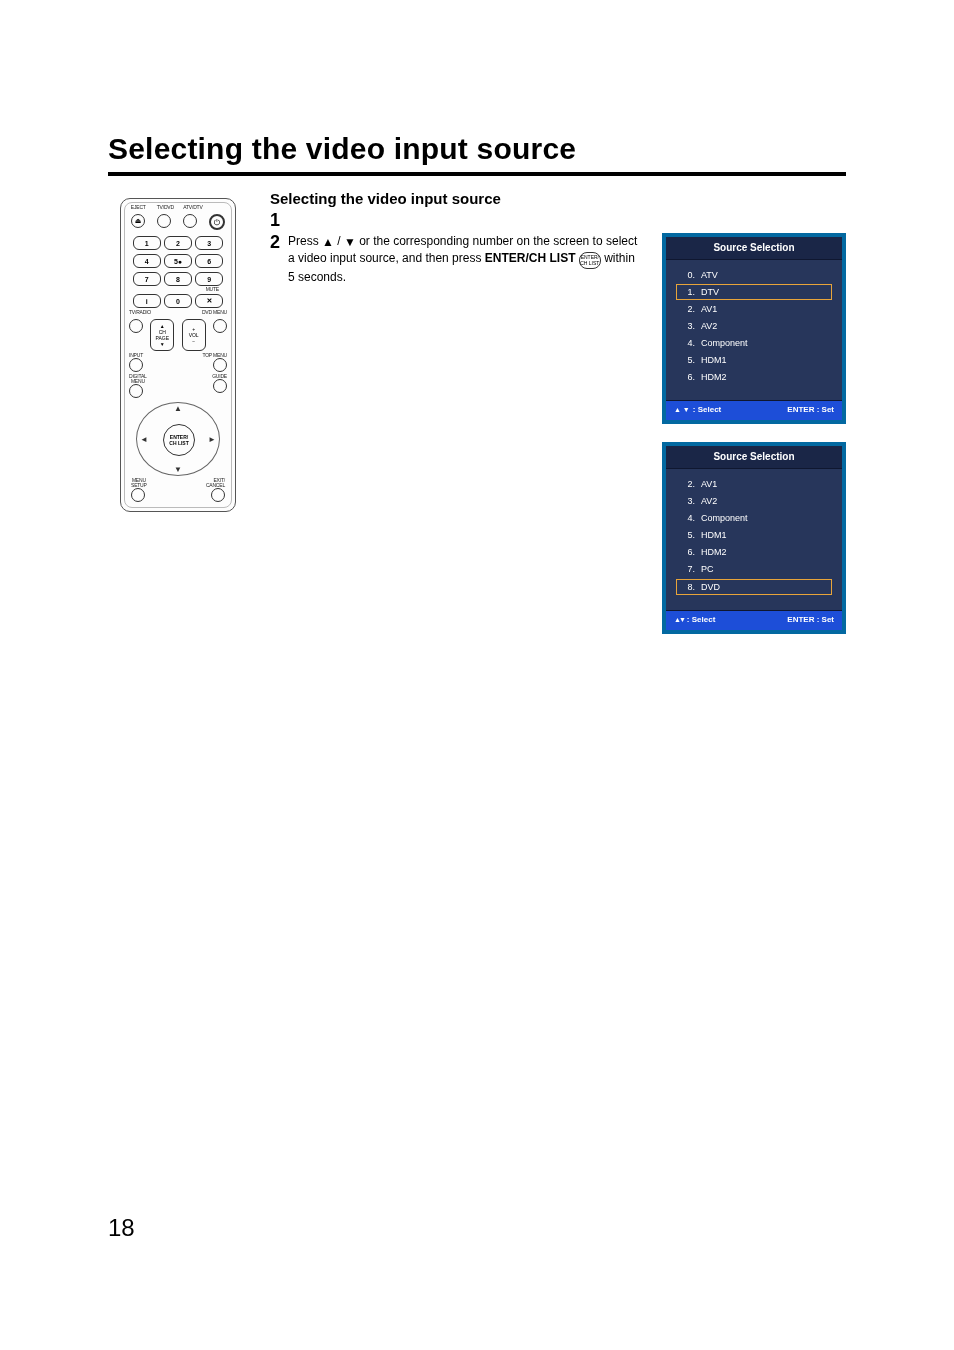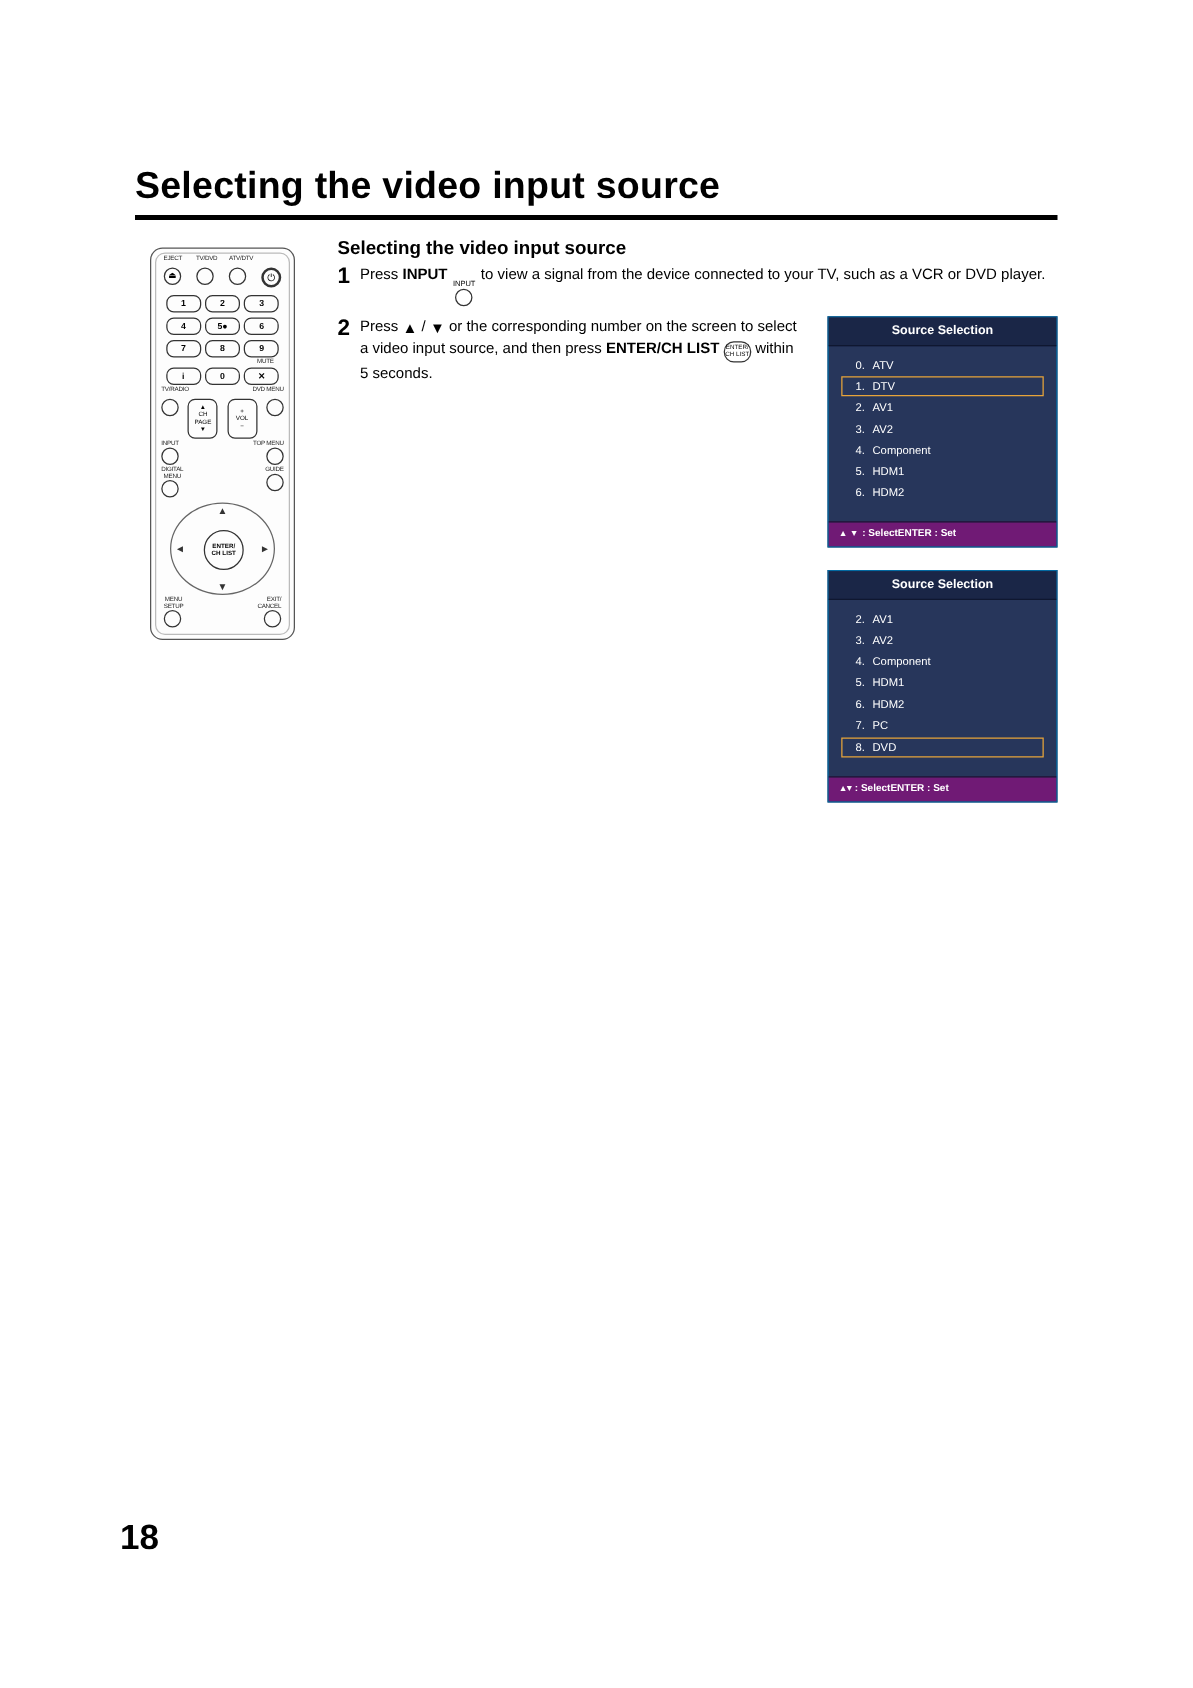--- a/index.html
+++ b/index.html
@@ -118,50 +118,50 @@
     display:inline-block; width:20px;height:14px;border:1px solid #333;border-radius:8px;
     font-size:5px; line-height:6px; text-align:center; vertical-align:-3px; padding-top:1px;
   }
 
   
   .step2-row { display:flex; gap:18px; align-items:flex-start; }
   .step2-text { flex:1; }
   .osd-col { width:184px; flex:0 0 184px; }
   .osd {
     width:184px; background:#27365b;
-    border:1px solid #0369a1; box-sizing:border-box;
+    border:4px solid #0369a1; box-sizing:border-box;
     font-size:9px; color:#fff;
   }
   .osd + .osd { margin-top:18px; }
   .osd-header {
     background:#1a2647; text-align:center; font-weight:bold;
     padding:4px 0; font-size:10px;
     border-bottom:1px solid #0f1730;
   }
   .osd-body { padding:6px 10px 14px 10px; }
   .osd-item {
     display:flex; gap:6px; padding:1px 4px; margin:1px 0;
     box-sizing:border-box; border:1px solid transparent;
   }
   .osd-item.sel {
     border:1px solid #e7a43a;
   }
   .osd-item .n { width:14px; text-align:right; }
   .osd-item .n::after { content:"."; }
   .osd-foot {
-    background:#701a75; display:flex; 
+    background:#1d4ed8; display:flex; justify-content:space-between;
     padding:4px 8px; font-size:8px; font-weight:bold;
     border-top:1px solid #0f1730;
   }
   .osd-foot .arr::before { content:"▲ ▼"; margin-right:3px; font-size:7px;}
   .osd-foot .arr2::before { content:"▲▼"; margin-right:3px; font-size:7px; letter-spacing:-2px;}
 
   .page-number {
-    position:absolute; left:96px; top:1214px;
-    font-size:28px; font-weight:bold;
+    position:absolute; left:108px; top:1214px;
+    font-size:24px; font-weight:normal;
   }
 </style>
 </head>
 <body>
 
 <div class="page">
 
   <h1 class="page-title">Selecting the video input source</h1>
   <hr class="thick-rule">
 
@@ -287,27 +287,20 @@
 
     </div>
 
     <div class="right-col">
 
       <h2 class="section-title">Selecting the video input source</h2>
 
       <div class="step">
         <div class="step-num">1</div>
         <div class="step-body">
-          <p>
-            <span>Press </span><b>INPUT</b>
-            <span class="input-icon">
-              <span class="tiny">INPUT</span>
-              <span class="circ"></span>
-            </span><span> to view a signal from the device connected to your TV, such as a VCR or DVD player.</span>
-          </p>
         </div>
       </div>
 
       <div class="step">
         <div class="step-num">2</div>
         <div class="step-body step2-row">
           <div class="step2-text">
             <p>
               <span>Press </span><span class="inline-icon">▲</span><span> / </span><span class="inline-icon">▼</span><span> or the corresponding number on the screen to select a video input source, and then press </span><b>ENTER/CH LIST</b>
               <span class="enter-icon"><span>ENTER/</span><br><span>CH LIST</span></span><span> within 5 seconds.</span>

